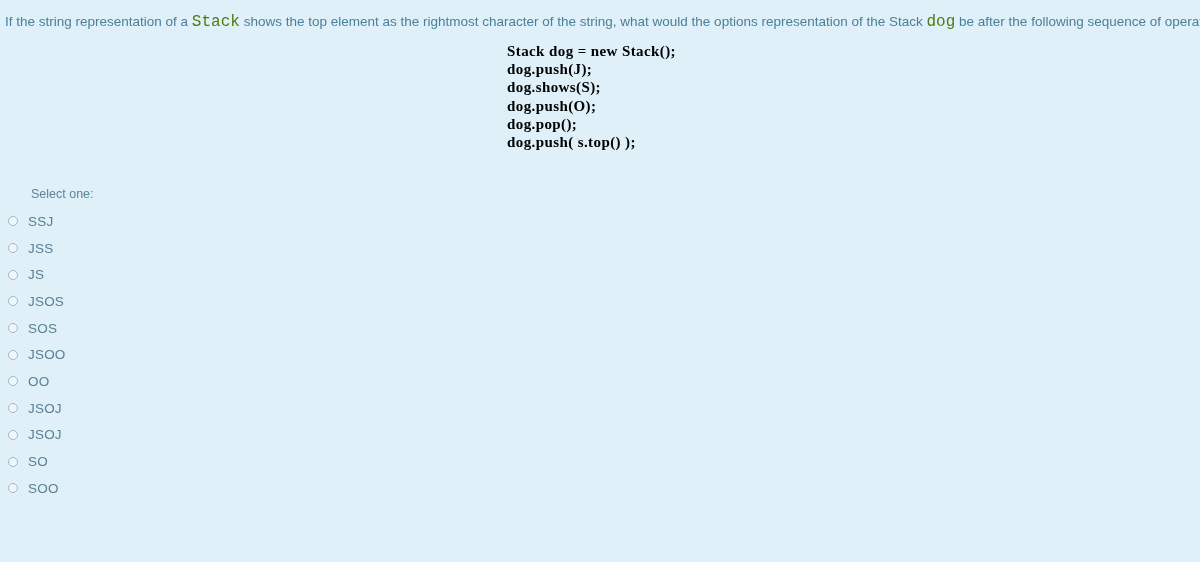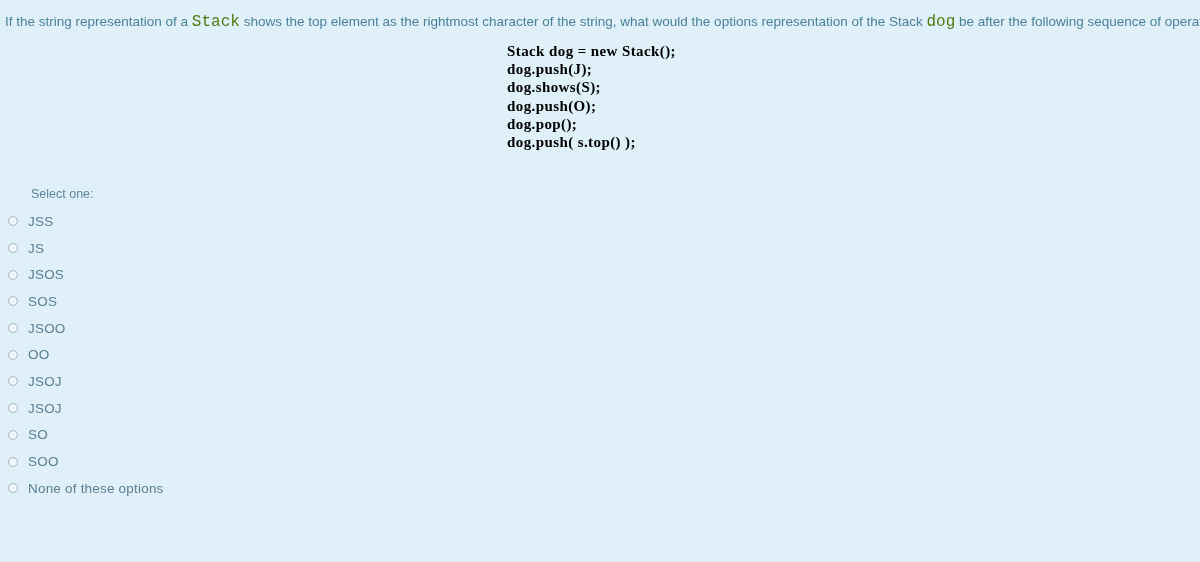--- a/index.html
+++ b/index.html
@@ -93,20 +93,24 @@
   <span>If the string representation of a </span><span class="mono">Stack</span><span> shows the top element as the rightmost character of the string, what would the options representation of the Stack </span><span class="mono">dog</span><span> be after the following sequence of operations?</span>
 </div>
 
 <div id="code-block"><div class="code-line">Stack dog = new Stack();</div><div class="code-line">dog.push(J);</div><div class="code-line">dog.shows(S);</div><div class="code-line">dog.push(O);</div><div class="code-line">dog.pop();</div><div class="code-line">dog.push( s.top() );</div></div>
 
 <div id="select-one-label">Select one:</div>
 
 <div id="options-list">
     <div class="option-row">
       <span class="radio-circle"></span>
+      <span class="option-label">SSJ</span>
+    </div>
+    <div class="option-row">
+      <span class="radio-circle"></span>
       <span class="option-label">JSS</span>
     </div>
     <div class="option-row">
       <span class="radio-circle"></span>
       <span class="option-label">JS</span>
     </div>
     <div class="option-row">
       <span class="radio-circle"></span>
       <span class="option-label">JSOS</span>
     </div>
@@ -131,17 +135,13 @@
       <span class="option-label">JSOJ</span>
     </div>
     <div class="option-row">
       <span class="radio-circle"></span>
       <span class="option-label">SO</span>
     </div>
     <div class="option-row">
       <span class="radio-circle"></span>
       <span class="option-label">SOO</span>
     </div>
-    <div class="option-row">
-      <span class="radio-circle"></span>
-      <span class="option-label">None of these options</span>
-    </div>
   </div>
 
 </body></html>

